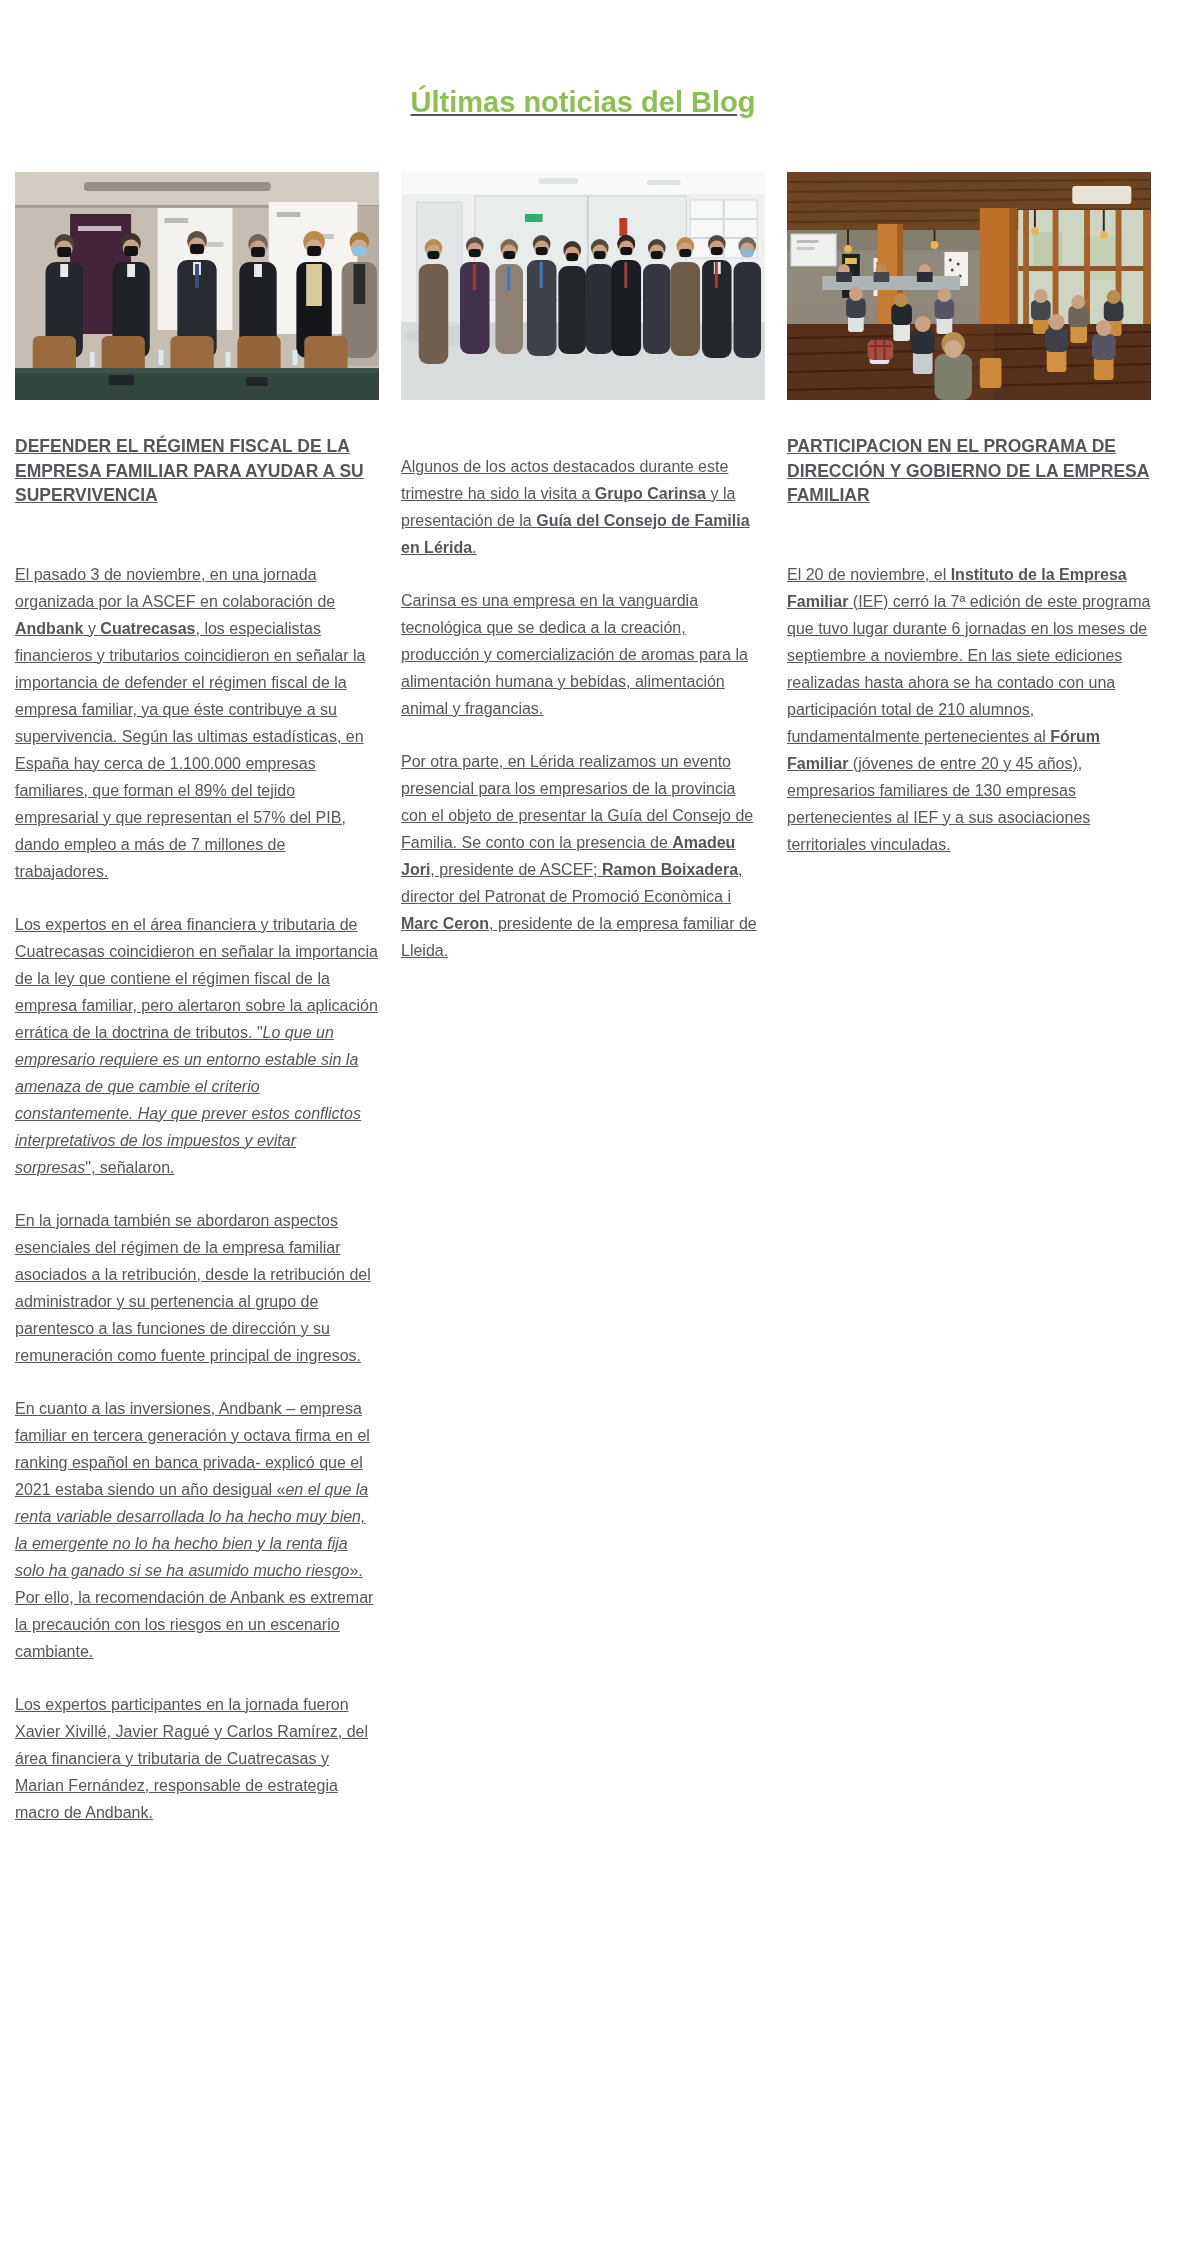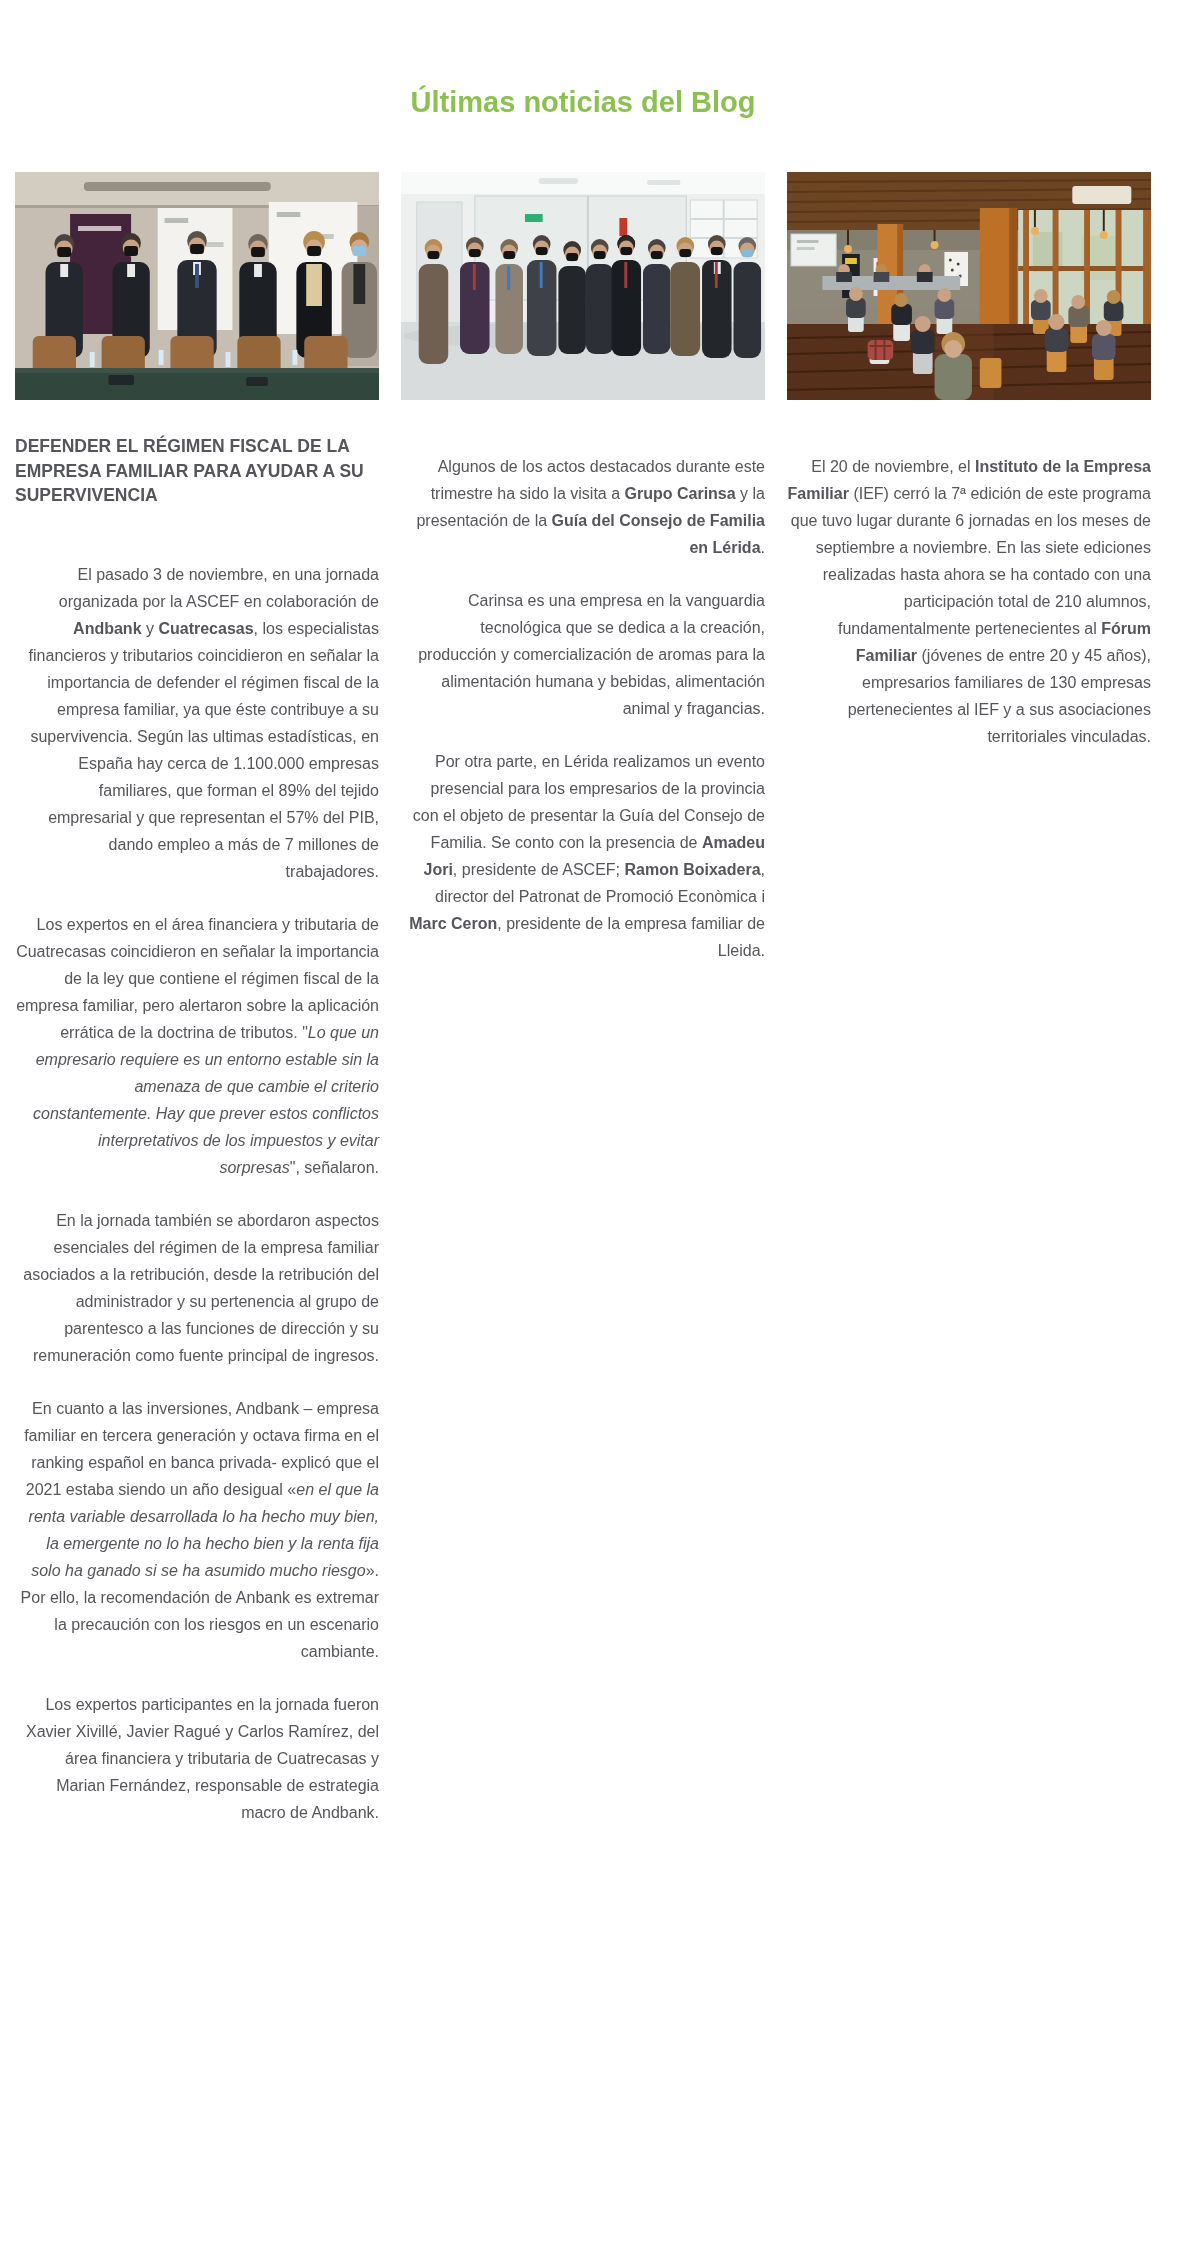--- a/index.html
+++ b/index.html
@@ -12,20 +12,21 @@
     background:#ffffff;
     font-family:"Liberation Sans", sans-serif;
     color:var(--text);
     width:1200px;
     min-height:2258px;
     margin:0 auto;
   }
   .wrap{
     width:1166px;
     padding:0 15px;
+    text-decoration:underline;
   }
   h2.section-title{
     margin:84px 0 0 0;
     text-align:center;
     color:var(--accent);
     font-size:29px;
     line-height:36px;
     font-weight:bold;
   }
   .grid{
@@ -50,21 +51,20 @@
     font-weight:bold;
     color:var(--text);
     text-transform:none;
     cursor:pointer;
   }
   .post-body{
     margin-top:53px;
     font-size:16px;
     line-height:27px;
     color:var(--text);
-    text-align:right;
   }
   .post-body p{margin:0 0 26px 0;}
   .post-body p:last-child{margin-bottom:0;}
   .post-body b{font-weight:bold;}
   .post-body i{font-style:italic;}
 </style>
 </head>
 <body>
 
 <main class="wrap">
@@ -391,19 +391,20 @@
           </g>
 
           <g>
             <rect x="196" y="186" width="22" height="30" rx="3" fill="#cc8a3b"></rect>
             <rect x="150" y="182" width="38" height="46" rx="9" fill="#7d816c"></rect>
             <circle cx="169" cy="172" r="12" fill="#b98d4f"></circle>
             <circle cx="169" cy="177" r="9" fill="#cfa98a"></circle>
           </g>
         </svg>
       </div>
+      <h3 class="post-title">PARTICIPACION EN EL PROGRAMA DE DIRECCIÓN Y GOBIERNO DE LA EMPRESA FAMILIAR</h3>
       <div class="post-body">
           <p><span>El 20 de noviembre, el </span><b>Instituto de la Empresa Familiar</b><span> (IEF) cerró la 7ª edición de este programa que tuvo lugar durante 6 jornadas en los meses de septiembre a noviembre. En las siete ediciones realizadas hasta ahora se ha contado con una participación total de 210 alumnos, fundamentalmente pertenecientes al </span><b>Fórum Familiar</b><span> (jóvenes de entre 20 y 45 años), empresarios familiares de 130 empresas pertenecientes al IEF y a sus asociaciones territoriales vinculadas.</span></p>
         </div>
     </article>
 
   </div>
 </main>
 
 </body></html>

